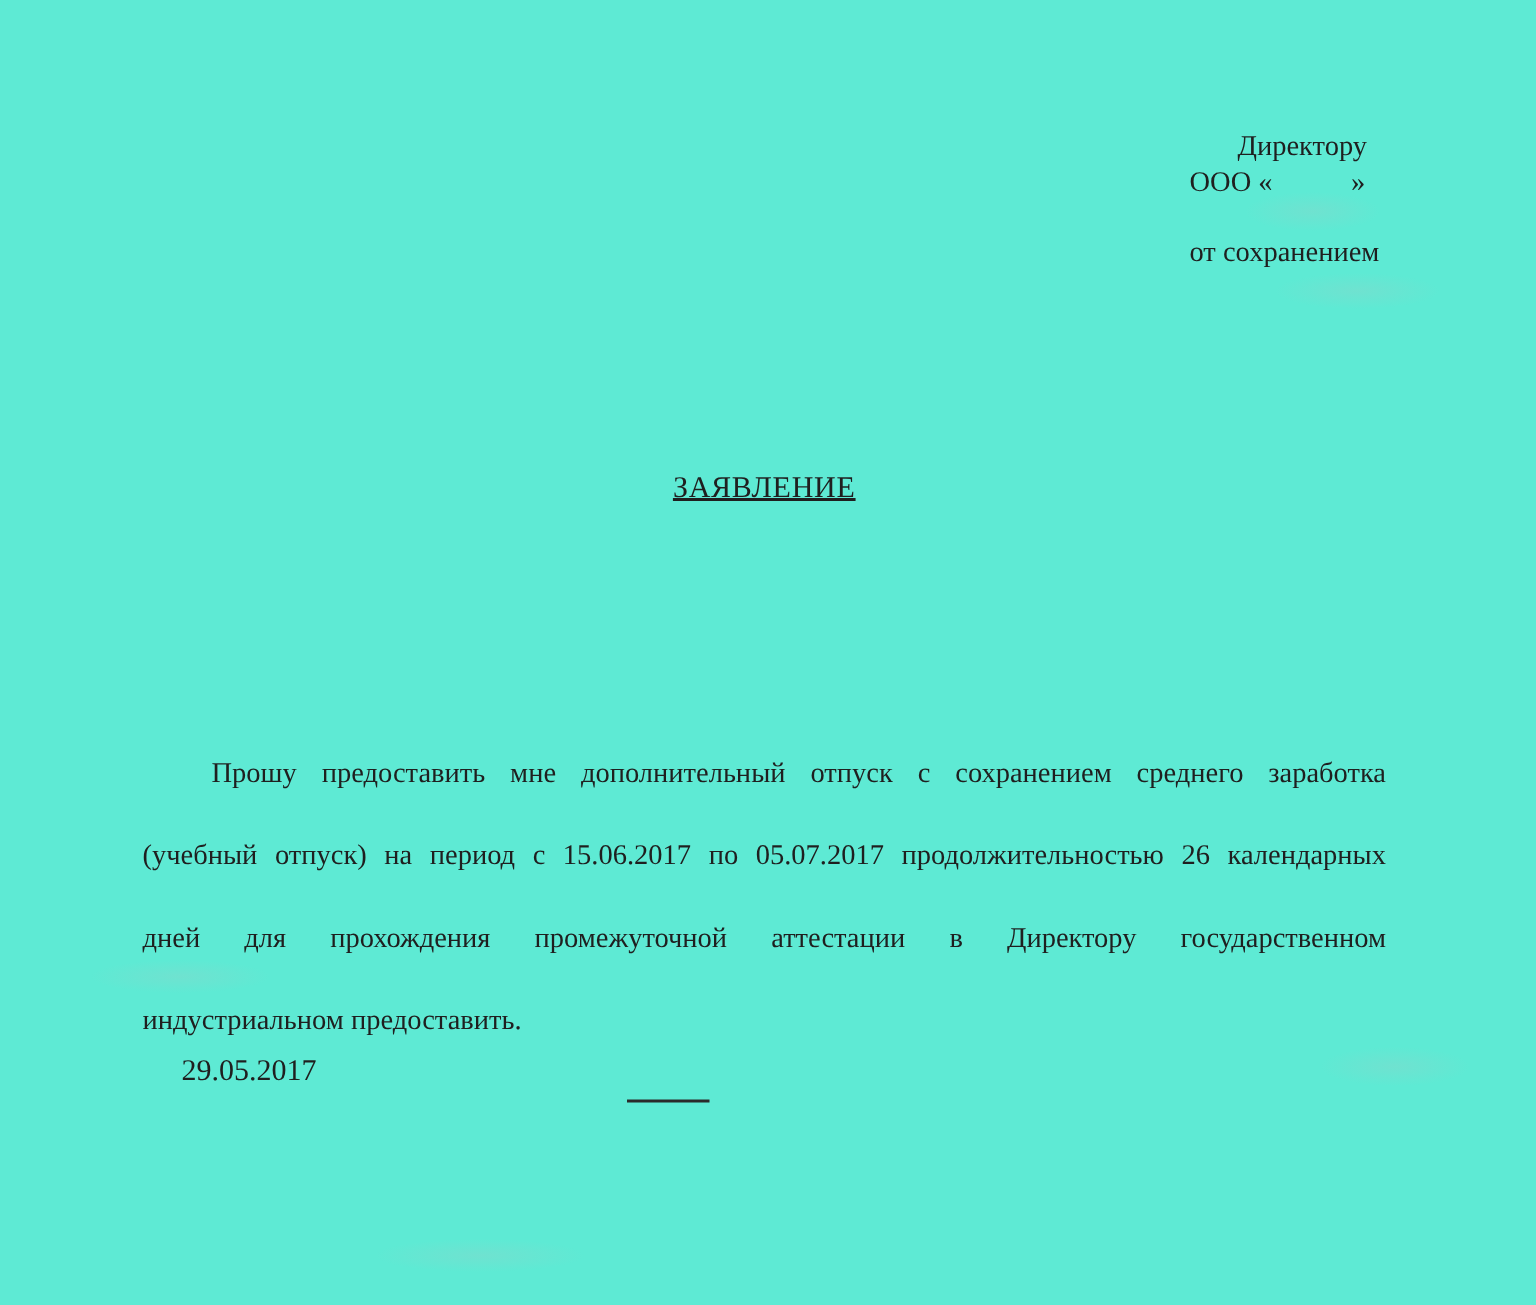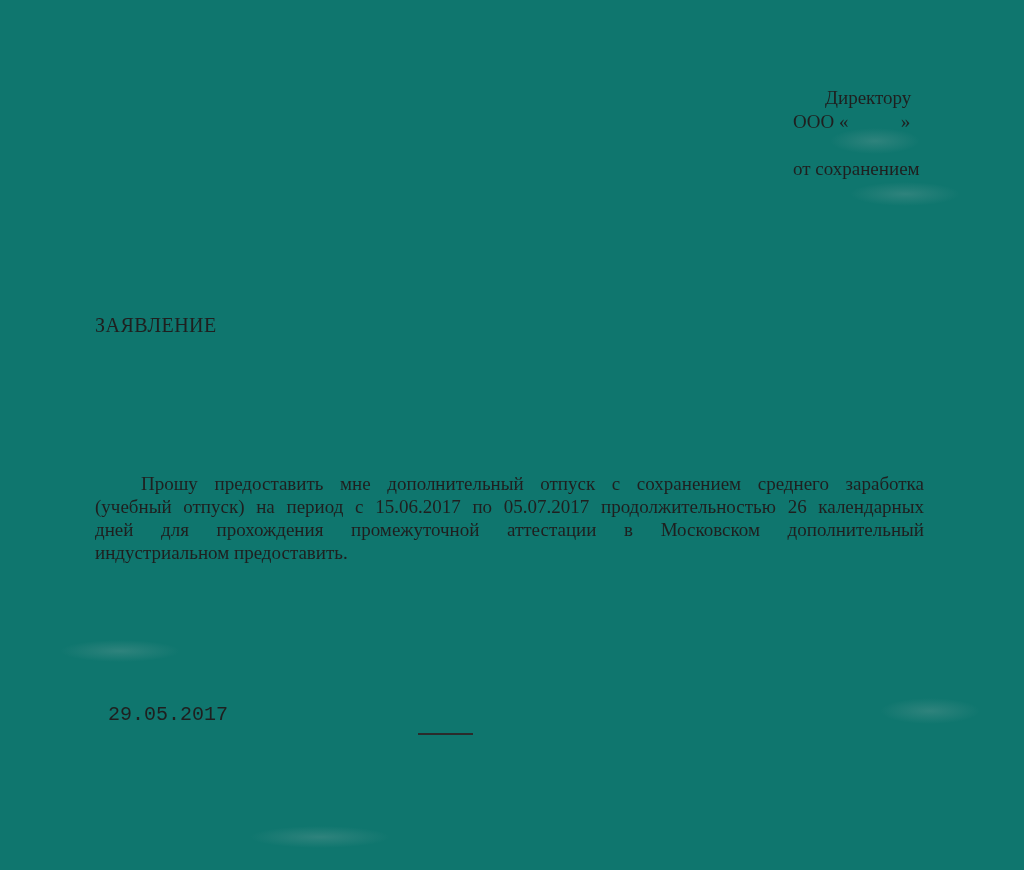--- a/index.html
+++ b/index.html
@@ -7,21 +7,21 @@
     width: 1024px;
     height: 870px;
     background: #ffffff;
     overflow: hidden;
     font-family: "Liberation Serif", "DejaVu Serif", serif;
   }
   .page {
     position: relative;
     width: 1024px;
     height: 870px;
-    background: #0f766e;
+    background: #5eead4;
     color: #1f1f1f;
   }
   
   .scan-artifacts {
     position: absolute;
     inset: 0;
     pointer-events: none;
   }
   .smudge {
     position: absolute;
@@ -44,48 +44,48 @@
     white-space: nowrap;
   }
   .addressee .line-recipient { margin-left: 32px; }
   .addressee .blank-line { height: 23.5px; }
 
   .doc-title {
     position: absolute;
     left: 95px;
     top: 314px;
     width: 829px;
-    text-align: left;
+    text-align: center;
     font-size: 20px;
     line-height: 23px;
     letter-spacing: 0.5px;
+    text-decoration: underline;
   }
 
   .body-block {
     position: absolute;
     left: 95px;
     top: 472px;
     width: 829px;
     font-size: 19px;
     line-height: 23px;
   }
-  .body-line { min-height: 23px; }
+  .body-line { min-height: 23px; margin-top: 32px; }
   .just {
     text-align: justify;
     text-align-last: justify;
   }
   .indent { padding-left: 46px; }
 
   .doc-date {
     position: absolute;
-    left: 108px;
+    left: 121px;
     top: 703px;
     font-size: 20px;
     line-height: 23px;
-    font-family: Liberation Mono, monospace;
   }
 
   .signature-line {
     position: absolute;
     left: 418px;
     top: 733px;
     width: 55px;
     height: 0;
     border-top: 2px solid #2b2b2b;
   }
@@ -108,21 +108,21 @@
     <div class="line-company">ООО «&nbsp;&nbsp;&nbsp;&nbsp;&nbsp;&nbsp;&nbsp;&nbsp;&nbsp;&nbsp;&nbsp;»</div>
     <div class="blank-line"></div>
     <div class="line-sender">от сохранением</div>
   </div>
 
   <div class="doc-title">ЗАЯВЛЕНИЕ</div>
 
   <div class="body-block">
     <div class="body-line just indent">Прошу предоставить мне дополнительный отпуск с сохранением среднего заработка</div>
     <div class="body-line just">(учебный отпуск) на период с 15.06.2017 по 05.07.2017 продолжительностью 26 календарных</div>
-    <div class="body-line just">дней для прохождения промежуточной аттестации в Московском дополнительный</div>
+    <div class="body-line just">дней для прохождения промежуточной аттестации в Директору государственном</div>
     <div class="body-line">индустриальном предоставить.</div>
   </div>
 
   <div class="doc-date">29.05.2017</div>
 
   <div class="signature-line"></div>
 
 </div>
 
 </body></html>

